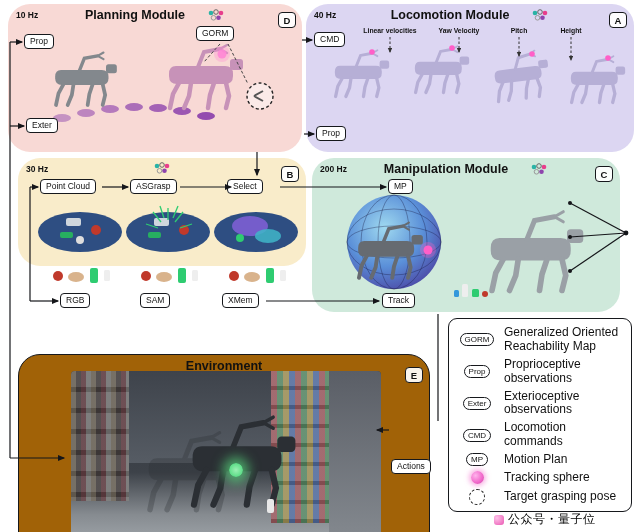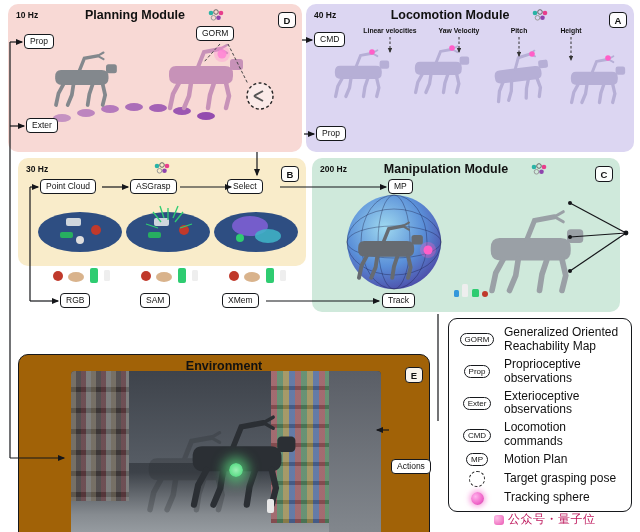--- a/index.html
+++ b/index.html
@@ -1,17 +1,17 @@
 <!DOCTYPE html>
 <html><head>
 <meta charset="utf-8">
 <style>
   html,body{margin:0;padding:0;background:#fff;}
   .canvas{position:relative;width:640px;height:532px;background:#fff;font-family:"Liberation Sans",sans-serif;color:#111;overflow:hidden;}
-  .panel{position:absolute;border-radius:10px;}
+  .panel{position:absolute;border-radius:22px;}
   .p-planning{left:8px;top:4px;width:294px;height:148px;background:#f8d9d5;}
   .p-locomotion{left:306px;top:4px;width:328px;height:148px;background:#dcd6f2;}
   .p-perception{left:18px;top:158px;width:288px;height:108px;background:#f9ecca;}
   .p-manipulation{left:312px;top:158px;width:308px;height:154px;background:#cfe9db;}
   .p-environment{left:18px;top:318px;width:412px;height:208px;background:#a16207;border:1.5px solid #16181c;box-sizing:border-box;margin-top:36px;}
   .p-legend{left:448px;top:318px;width:184px;height:194px;background:#fff;border:1.5px solid #16181c;border-radius:9px;box-sizing:border-box;padding:7px 7px 6px 7px;display:flex;flex-direction:column;justify-content:space-between;}
   .rate{position:absolute;left:8px;top:6px;font-size:8.5px;font-weight:bold;z-index:3;}
   .titlerow{position:absolute;left:0;right:0;top:4px;display:flex;justify-content:center;align-items:center;gap:22px;z-index:3;}
   .ptitle{font-size:12.5px;font-weight:bold;}
   .badge{position:absolute;width:16px;height:14px;border:1.3px solid #16181c;border-radius:4px;background:rgba(255,255,255,.92);font-size:9.5px;font-weight:bold;display:flex;align-items:center;justify-content:center;z-index:3;}
@@ -26,21 +26,21 @@
   .prodR{position:absolute;right:52px;top:0;width:58px;height:152px;opacity:.55;background:repeating-linear-gradient(90deg,rgba(230,80,80,.7) 0 6px,rgba(80,180,90,.7) 6px 12px,rgba(240,200,60,.7) 12px 18px,rgba(70,120,220,.7) 18px 24px);}
   .wallR{position:absolute;right:0;top:0;width:52px;height:162px;background:linear-gradient(180deg,#5a5e66,#82878d);}
   .glow{position:absolute;left:158px;top:92px;width:14px;height:14px;border-radius:50%;background:radial-gradient(circle,#9cf0b4,#3fd473);box-shadow:0 0 12px 6px rgba(90,230,130,.65);}
   .lrow{display:flex;align-items:center;gap:6px;}
   .licon{width:42px;flex:0 0 42px;display:flex;justify-content:center;}
   .ltag{border:1.1px solid #16181c;border-radius:7px;font-size:8px;padding:1px 4px;background:#fff;white-space:nowrap;}
   .ldesc{font-size:12px;line-height:1.15;}
   .dashcircle{width:14px;height:14px;border:1.5px dashed #222;border-radius:50%;}
   .tsphere{width:13px;height:13px;border-radius:50%;background:radial-gradient(circle at 35% 35%,#ffb3ec,#f065c9 60%,#c43fa0);box-shadow:0 0 5px 2px rgba(244,110,205,.55);}
   .connectors{position:absolute;left:0;top:0;z-index:6;pointer-events:none;}
-  .watermark{position:absolute;left:494px;top:511px;font-size:12px;color:#be185d;letter-spacing:.5px;display:flex;align-items:center;gap:4px;z-index:7;}
+  .watermark{position:absolute;left:494px;top:511px;font-size:12px;color:#000000;letter-spacing:.5px;display:flex;align-items:center;gap:4px;z-index:7;}
   .wlogo{width:10px;height:10px;border-radius:3px;background:radial-gradient(circle at 30% 30%,#ffc2ea,#e957b2);}
 </style>
 </head>
 <body>
 
 <div class="canvas">
 
   <svg width="0" height="0" style="position:absolute" aria-hidden="true">
     <symbol id="robot-quad" viewBox="0 0 120 72">
       <path d="M30,24 q-7,0 -7,8 v2 q0,8 8,8 h48 q8,0 8,-8 v-2 q0,-8 -8,-8 z" fill="currentColor"></path>
@@ -277,29 +277,29 @@
       <span class="ldesc">Locomotion commands</span>
     </div>
     <div class="lrow">
       <span class="licon">
           <span class="ltag">MP</span>
         </span>
       <span class="ldesc">Motion Plan</span>
     </div>
     <div class="lrow">
       <span class="licon">
+          <span class="tsphere"></span>
+        </span>
+      <span class="ldesc">Tracking sphere</span>
+    </div>
+    <div class="lrow">
+      <span class="licon">
           <span class="dashcircle"></span>
         </span>
       <span class="ldesc">Target grasping pose</span>
-    </div>
-    <div class="lrow">
-      <span class="licon">
-          <span class="tsphere"></span>
-        </span>
-      <span class="ldesc">Tracking sphere</span>
     </div>
   </div>
 
   <svg class="connectors" width="640" height="532">
     <defs>
       <marker id="arr" markerWidth="7" markerHeight="7" refX="5" refY="2.5" orient="auto">
         <path d="M0,0 L6,2.5 L0,5 z" fill="#15161a"></path>
       </marker>
     </defs>
     <g stroke="#15161a" stroke-width="1.2" fill="none">

